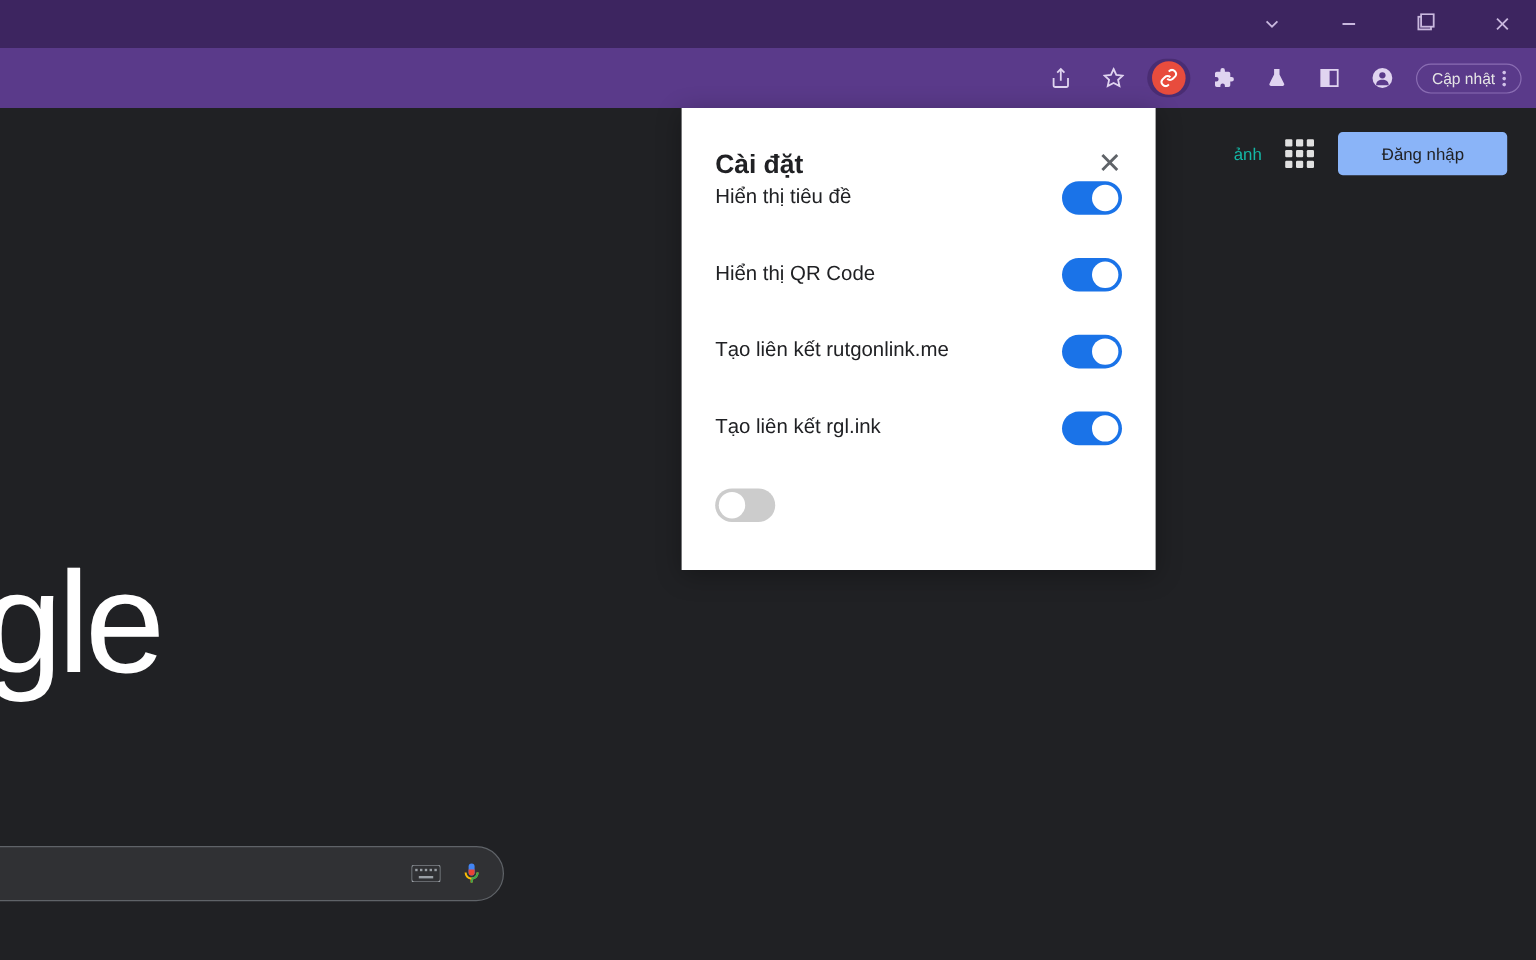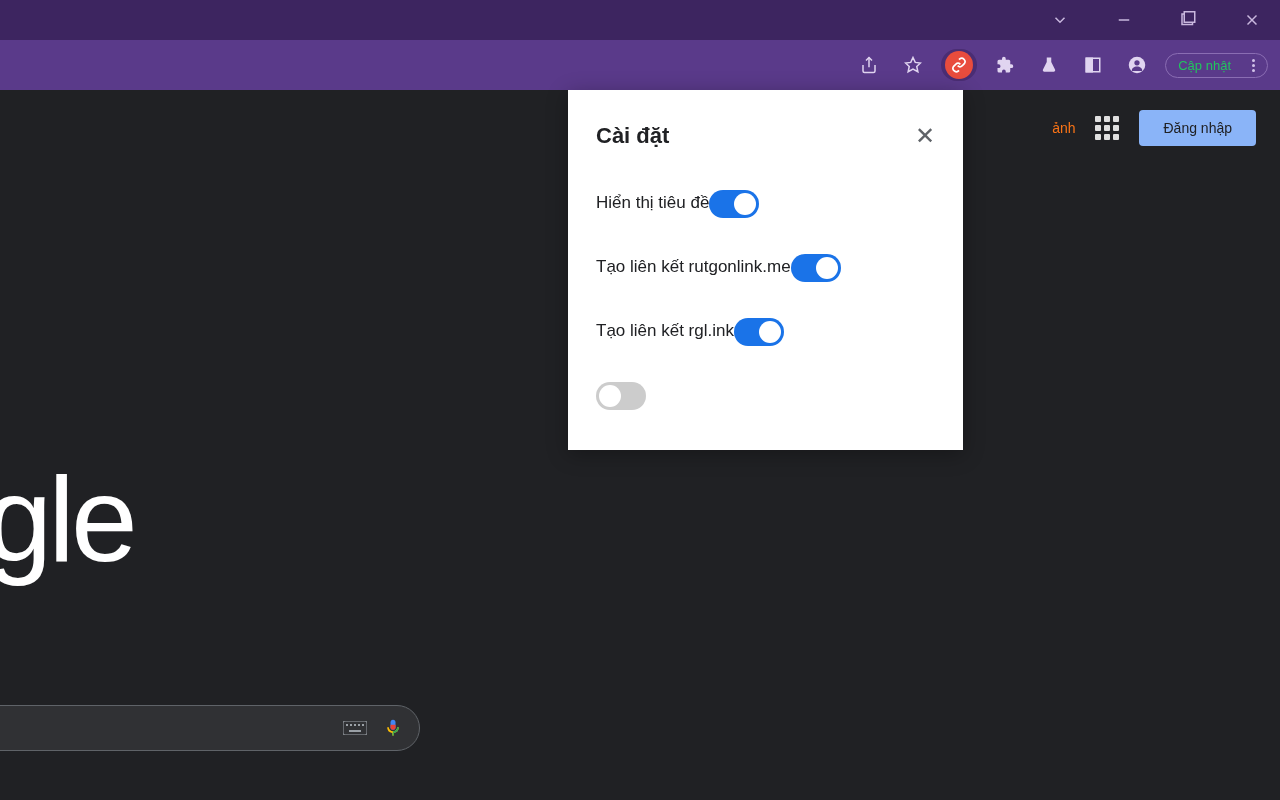--- a/index.html
+++ b/index.html
@@ -10,48 +10,48 @@
     .title-bar-icon { color: #c9b8de; display: flex; align-items: center; justify-content: center; width: 40px; height: 40px; cursor: pointer; }
     .title-bar-icon svg { width: 18px; height: 18px; }
     
     
     .toolbar { height: 50px; background: #5a3a8a; display: flex; align-items: center; justify-content: flex-end; padding: 0 12px; gap: 12px; }
     .toolbar-icon { color: #e0d4f0; width: 32px; height: 32px; display: flex; align-items: center; justify-content: center; cursor: pointer; }
     .toolbar-icon svg { width: 18px; height: 18px; }
     .link-ext-icon { background: #e84c3d; border-radius: 50%; width: 28px; height: 28px; }
     .link-ext-icon svg { width: 16px; height: 16px; color: white; }
     .link-ext-wrapper { background: #4a2d73; border-radius: 16px; padding: 2px 4px; display: flex; align-items: center; }
-    .update-btn { border: 1px solid #8a6db3; border-radius: 16px; padding: 4px 12px; color: #22c55e; font-size: 13px; display: flex; align-items: center; gap: 21px; cursor: pointer; }
+    .update-btn { border: 1px solid #8a6db3; border-radius: 16px; padding: 4px 12px; color: #e5e5e5; font-size: 13px; display: flex; align-items: center; gap: 6px; cursor: pointer; }
     .update-btn .dots { display: flex; flex-direction: column; gap: 2px; }
     .update-btn .dots span { width: 3px; height: 3px; background: #d1c2e8; border-radius: 50%; }
     
     
     .content { position: relative; height: 710px; background: #202124; }
     
     
     .content-topbar { position: absolute; top: 20px; right: 24px; display: flex; align-items: center; gap: 20px; }
-    .topbar-text { color: #f97316; font-size: 14px; margin-left: 48px; }
+    .topbar-text { color: #14b8a6; font-size: 14px; margin-left: 48px; }
     .apps-icon { width: 24px; height: 24px; display: grid; grid-template-columns: repeat(3, 1fr); gap: 3px; cursor: pointer; }
     .apps-icon span { background: #e0e0e0; border-radius: 1px; }
-    .signin-btn { background: #8ab4f8; color: #202124; border: none; border-radius: 4px; padding: 10px 24px; font-size: 14px; font-weight: 500; cursor: pointer; }
+    .signin-btn { background: #8ab4f8; color: #202124; border: none; border-radius: 4px; padding: 10px 36px; font-size: 14px; font-weight: 500; cursor: pointer; }
     
     
     .logo { position: absolute; left: -140px; top: 360px; color: white; font-size: 120px; font-weight: 500; letter-spacing: -4px; }
     
     
     .search-box { position: absolute; left: -140px; top: 615px; width: 560px; height: 46px; background: #303134; border: 1px solid #5f6368; border-radius: 24px; display: flex; align-items: center; padding: 0 16px; gap: 16px; justify-content: flex-end; }
     .keyboard-icon { color: #9aa0a6; width: 24px; height: 14px; }
     .mic-icon { width: 20px; height: 24px; }
     
     
     .popup { position: absolute; left: 568px; top: 0px; width: 395px; background: white; box-shadow: 0 4px 20px rgba(0,0,0,0.3); padding: 32px 28px 40px 28px; }
-    .popup-header { display: flex; justify-content: space-between; align-items: center; margin-bottom: 40px; }
+    .popup-header { display: flex; justify-content: space-between; align-items: center; }
     .popup-title { font-size: 22px; font-weight: 600; color: #202124; }
     .popup-close { font-size: 24px; color: #5f6368; cursor: pointer; background: none; border: none; }
-    .popup-item { display: flex; justify-content: flex-start; align-items: flex-start; margin-bottom: 36px; }
+    .popup-item { display: flex; justify-content: space-between; align-items: flex-start; margin-bottom: 36px; }
     .popup-item:last-child { margin-bottom: 0; }
     .popup-label { font-size: 17px; color: #202124; max-width: 230px; line-height: 1.5; }
     
     
     .toggle { width: 50px; height: 28px; background: #ccc; border-radius: 14px; position: relative; cursor: pointer; flex-shrink: 0; }
     .toggle.on { background: #1a73e8; }
     .toggle-knob { position: absolute; width: 22px; height: 22px; background: white; border-radius: 50%; top: 3px; left: 3px; transition: left 0.2s; }
     .toggle.on .toggle-knob { left: 25px; }
   </style>
 </head>
@@ -179,20 +179,26 @@
       <button class="popup-close">✕</button>
     </div>
     <div id="popup-items">
         <div class="popup-item">
           <div class="popup-label">Hiển thị tiêu đề</div>
           <div class="toggle on">
             <div class="toggle-knob"></div>
           </div>
         </div>
         <div class="popup-item">
+          <div class="popup-label">Hiển thị QR Code</div>
+          <div class="toggle on">
+            <div class="toggle-knob"></div>
+          </div>
+        </div>
+        <div class="popup-item">
           <div class="popup-label">Tạo liên kết rutgonlink.me</div>
           <div class="toggle on">
             <div class="toggle-knob"></div>
           </div>
         </div>
         <div class="popup-item">
           <div class="popup-label">Tạo liên kết rgl.ink</div>
           <div class="toggle on">
             <div class="toggle-knob"></div>
           </div>

